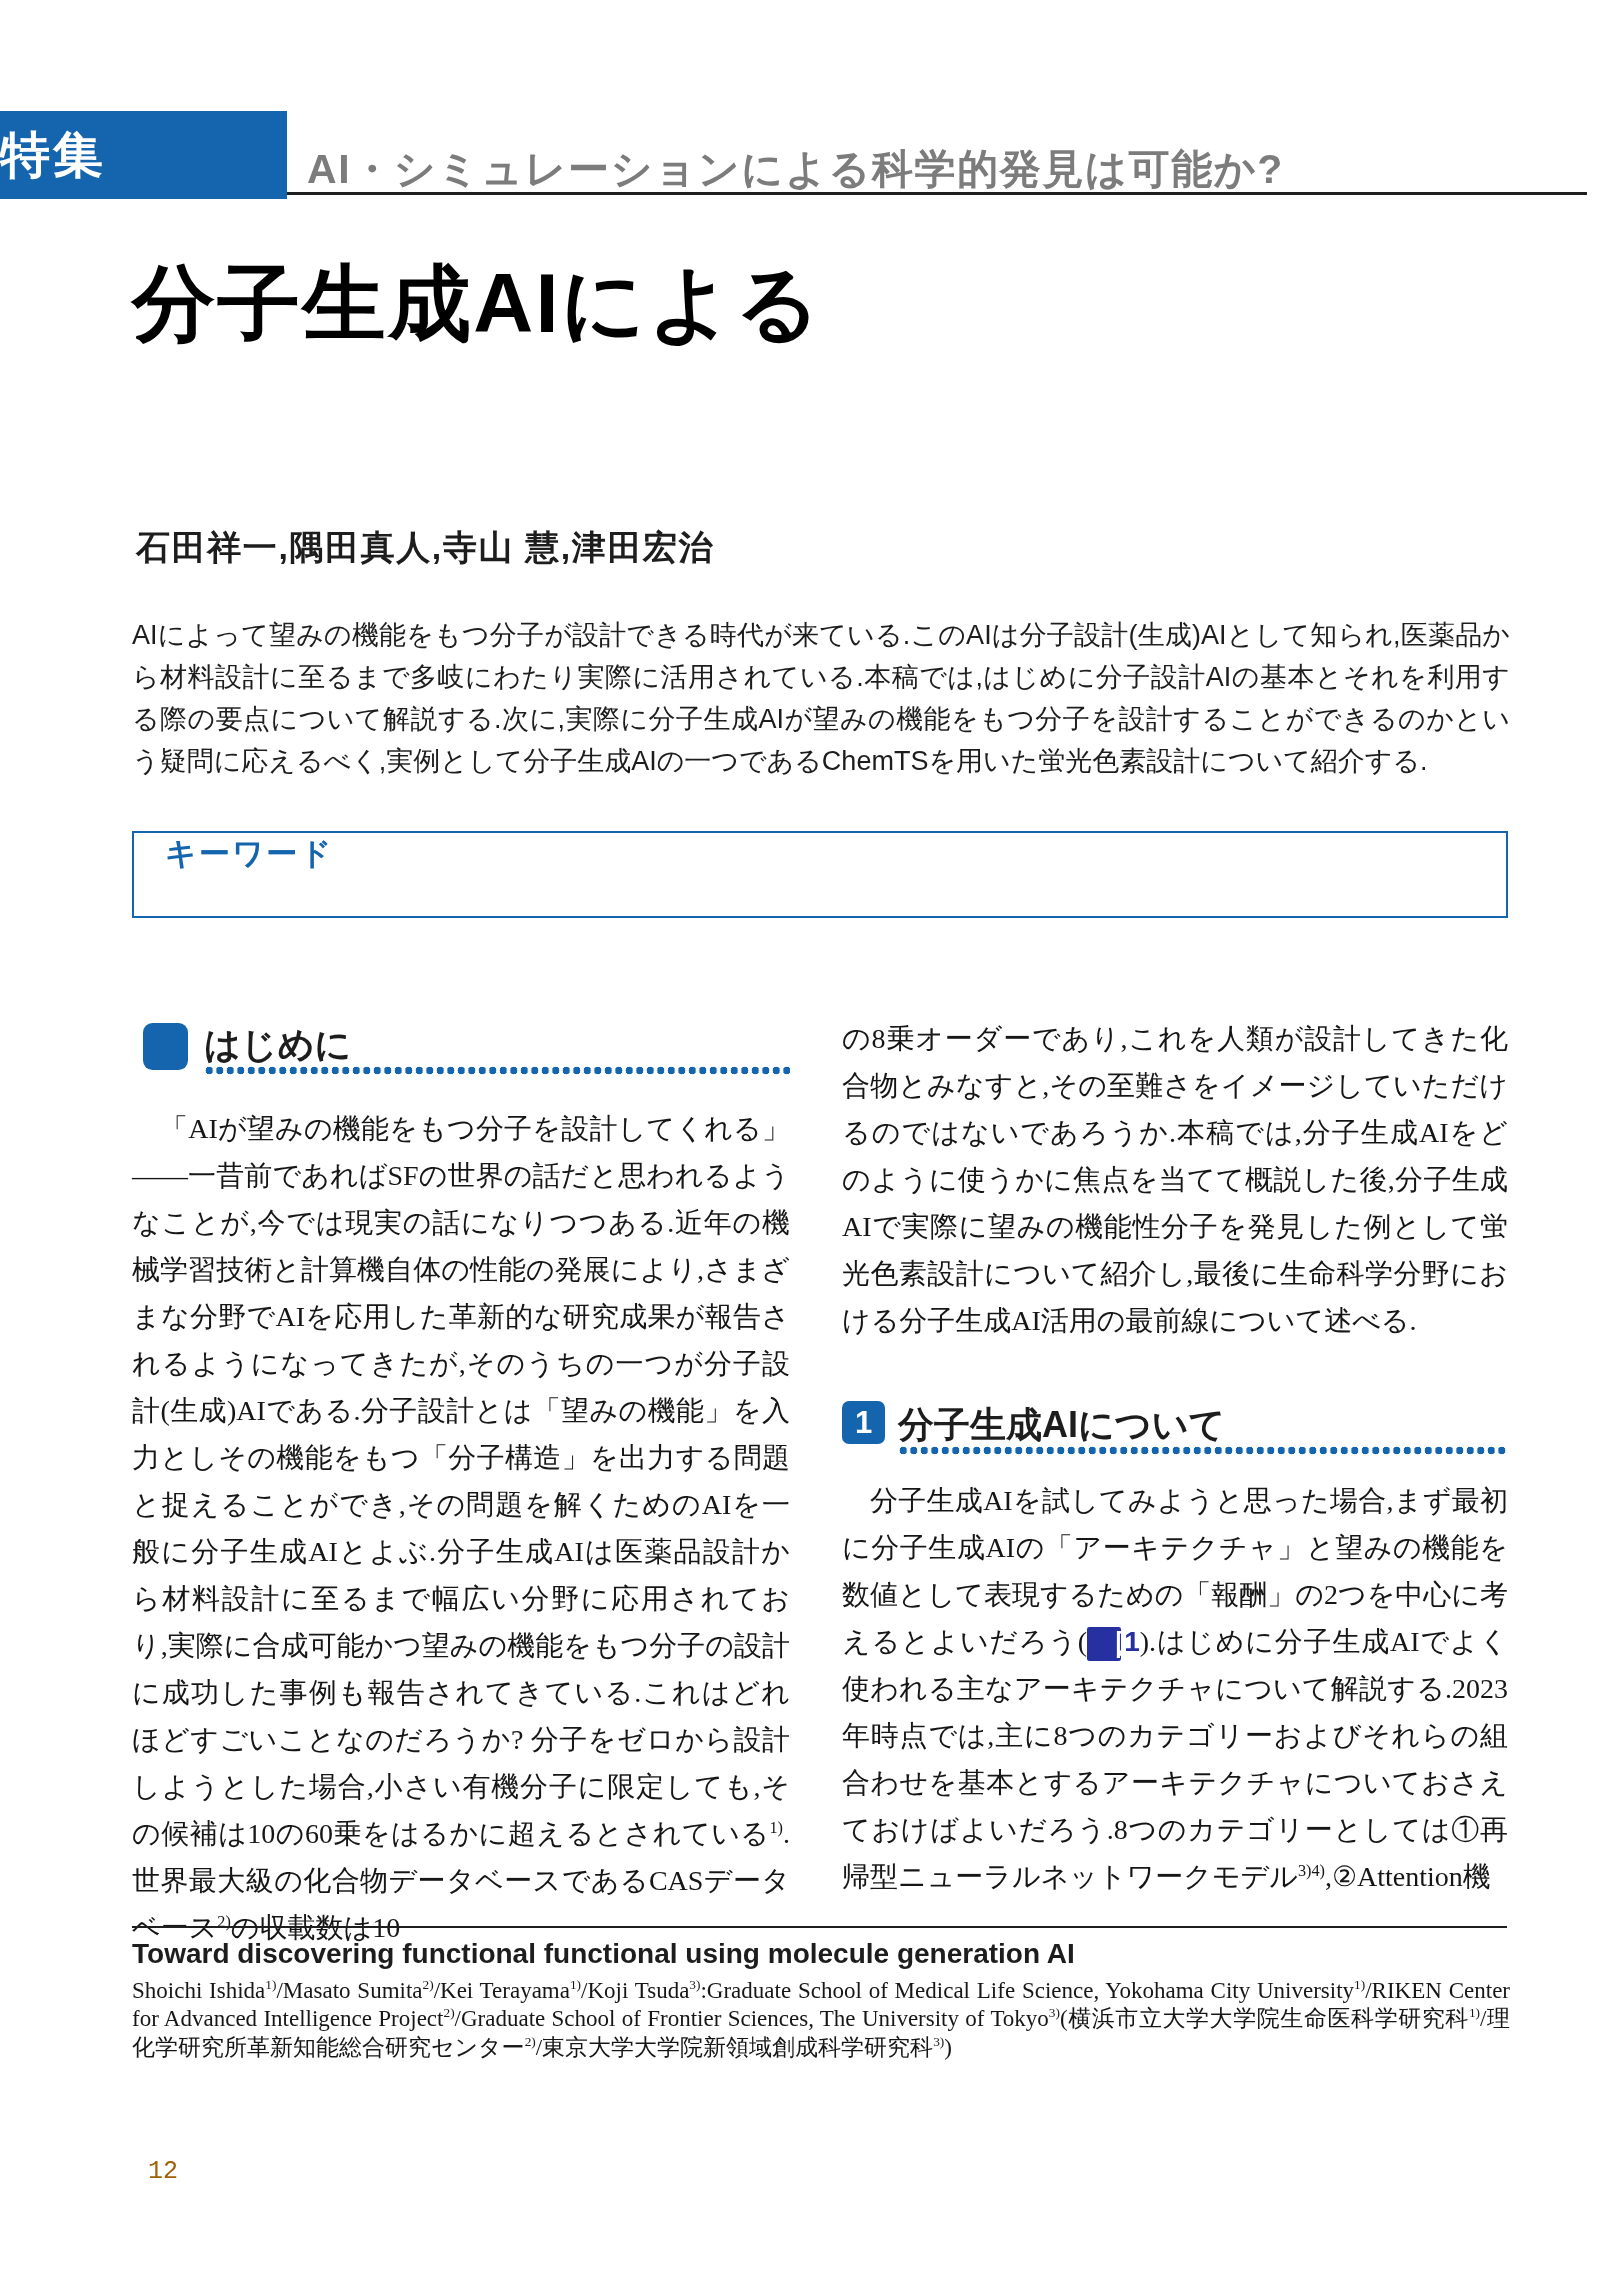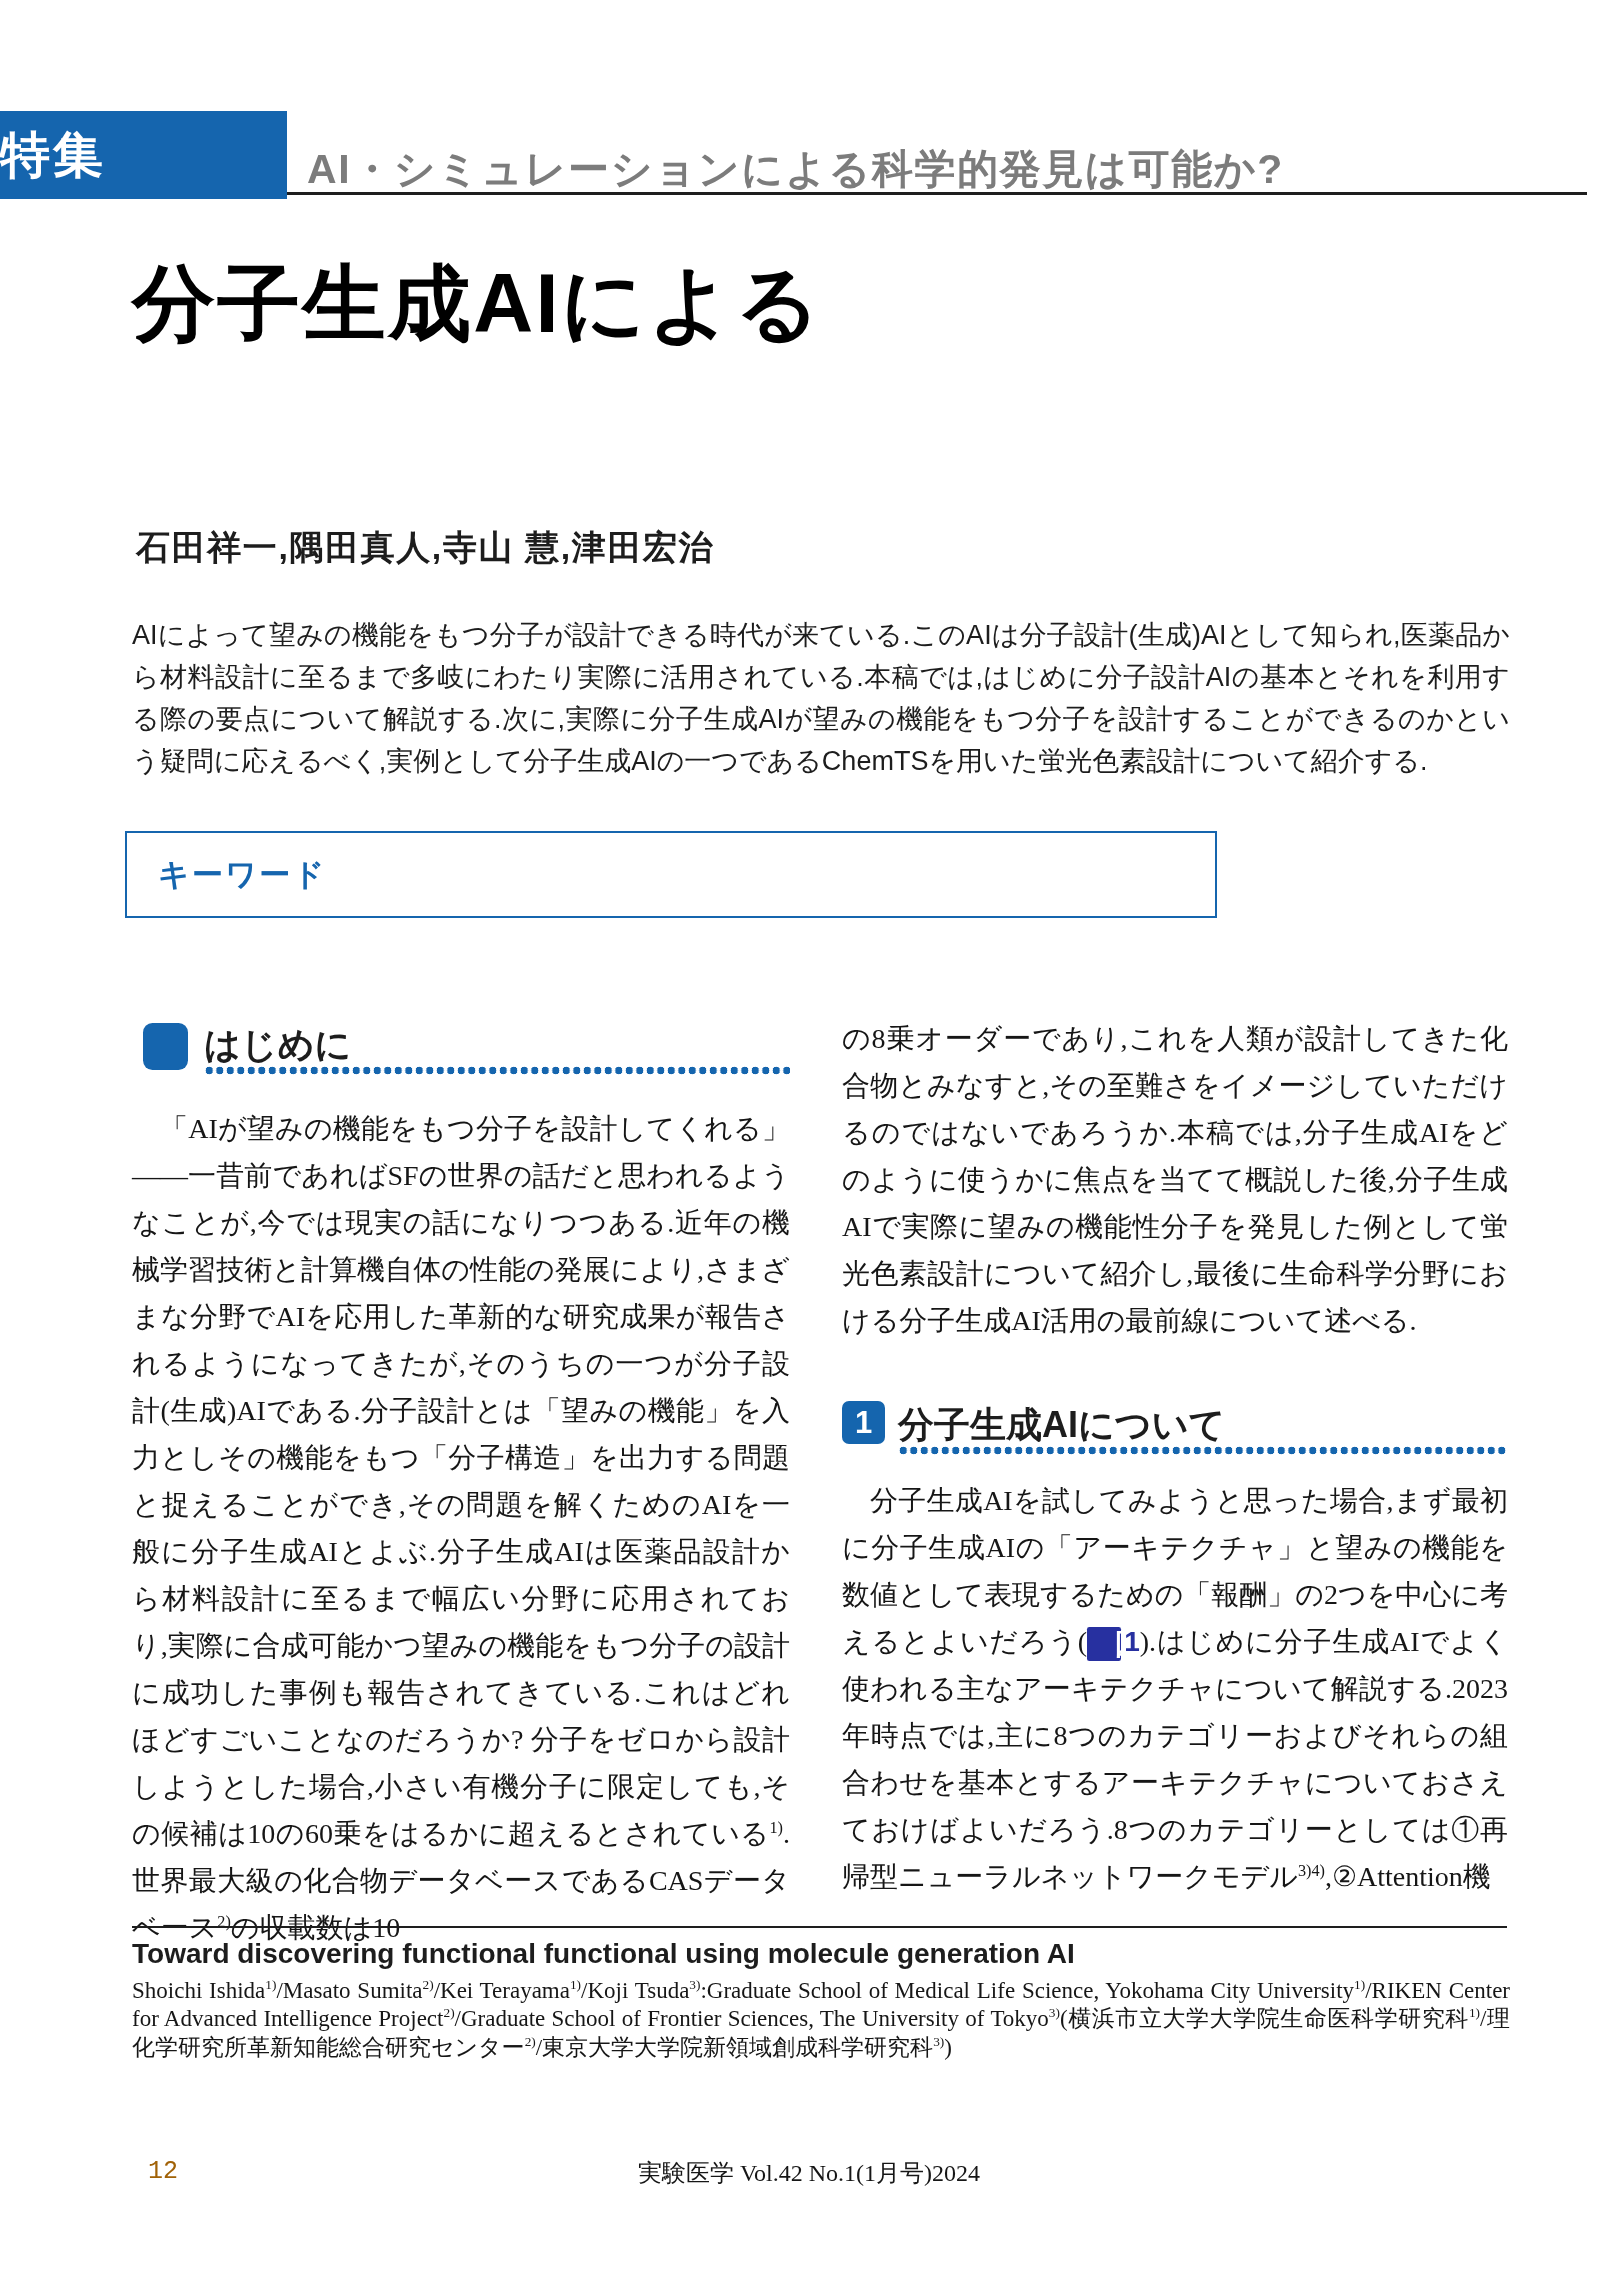--- a/index.html
+++ b/index.html
@@ -33,23 +33,23 @@
     position:absolute; left:136px; top:505px; font-size:34px; font-weight:bold;
     letter-spacing:1.6px; color:#1d1d1d; white-space:nowrap;margin-top:20px;
   }
   
   .abstract {
     position:absolute; left:132px; top:614px; width:1378px;
     font-size:27px; line-height:42px; text-align:justify; color:#1d1d1d;
   }
   
   .kw-box {
-    position:absolute; left:125px; top:831px; width:1092px; height:87px;
+    position:absolute; left:132px; top:831px; width:1376px; height:87px;
     border:2.3px solid #1565ae; box-sizing:border-box;
-    display:flex; align-items:center;
+    display:flex; align-items:flex-start;
   }
   .kw-label { color:#1565ae; font-weight:bold; font-size:31px; margin-left:31px; letter-spacing:2.3px; white-space:nowrap; }
   .kw-text  { font-size:30px; margin-left:61px; color:#1d1d1d; white-space:nowrap; }
   
   .sec-head { position:absolute; }
   .sec-square {
     position:absolute; left:11px; top:1.6px; width:45px; height:47px;
     background:#1565ae; border-radius:9.4px;
   }
   .numbox {
@@ -135,16 +135,15 @@
     <div class="dotline" style="left:56px; top:45px; width:610px;"></div>
   </div>
 
   <div class="bodytext indent" style="left:842px; top:1477px; width:666px;"><span>分子生成AIを試してみようと思った場合,まず最初に分子生成AIの「アーキテクチャ」と望みの機能を数値として表現するための「報酬」の2つを中心に考えるとよいだろう(</span><span class="figbox">図</span><span class="fignum">1</span><span>).はじめに分子生成AIでよく使われる主なアーキテクチャについて解説する.2023年時点では,主に8つのカテゴリーおよびそれらの組合わせを基本とするアーキテクチャについておさえておけばよいだろう.8つのカテゴリーとしては①再帰型ニューラルネットワークモデル</span><sup>3)4)</sup><span>,②Attention機</span></div>
 
   <div class="foot-rule"></div>
   <div class="title-en">Toward discovering functional functional using molecule generation AI</div>
   <div class="affils"><span>Shoichi Ishida</span><sup>1)</sup><span>/Masato Sumita</span><sup>2)</sup><span>/Kei Terayama</span><sup>1)</sup><span>/Koji Tsuda</span><sup>3)</sup><span>:Graduate School of Medical Life Science, Yokohama City University</span><sup>1)</sup><span>/RIKEN Center for Advanced Intelligence Project</span><sup>2)</sup><span>/Graduate School of Frontier Sciences, The University of Tokyo</span><sup>3)</sup><span>(横浜市立大学大学院生命医科学研究科</span><sup>1)</sup><span>/理化学研究所革新知能総合研究センター</span><sup>2)</sup><span>/東京大学大学院新領域創成科学研究科</span><sup>3)</sup><span>)</span></div>
 
   <div class="pagenum">12</div>
-  <div class="journal">実験医学 Vol.42 No.1(1月号)2024</div>
 
 </div>
 
 
 </body></html>

